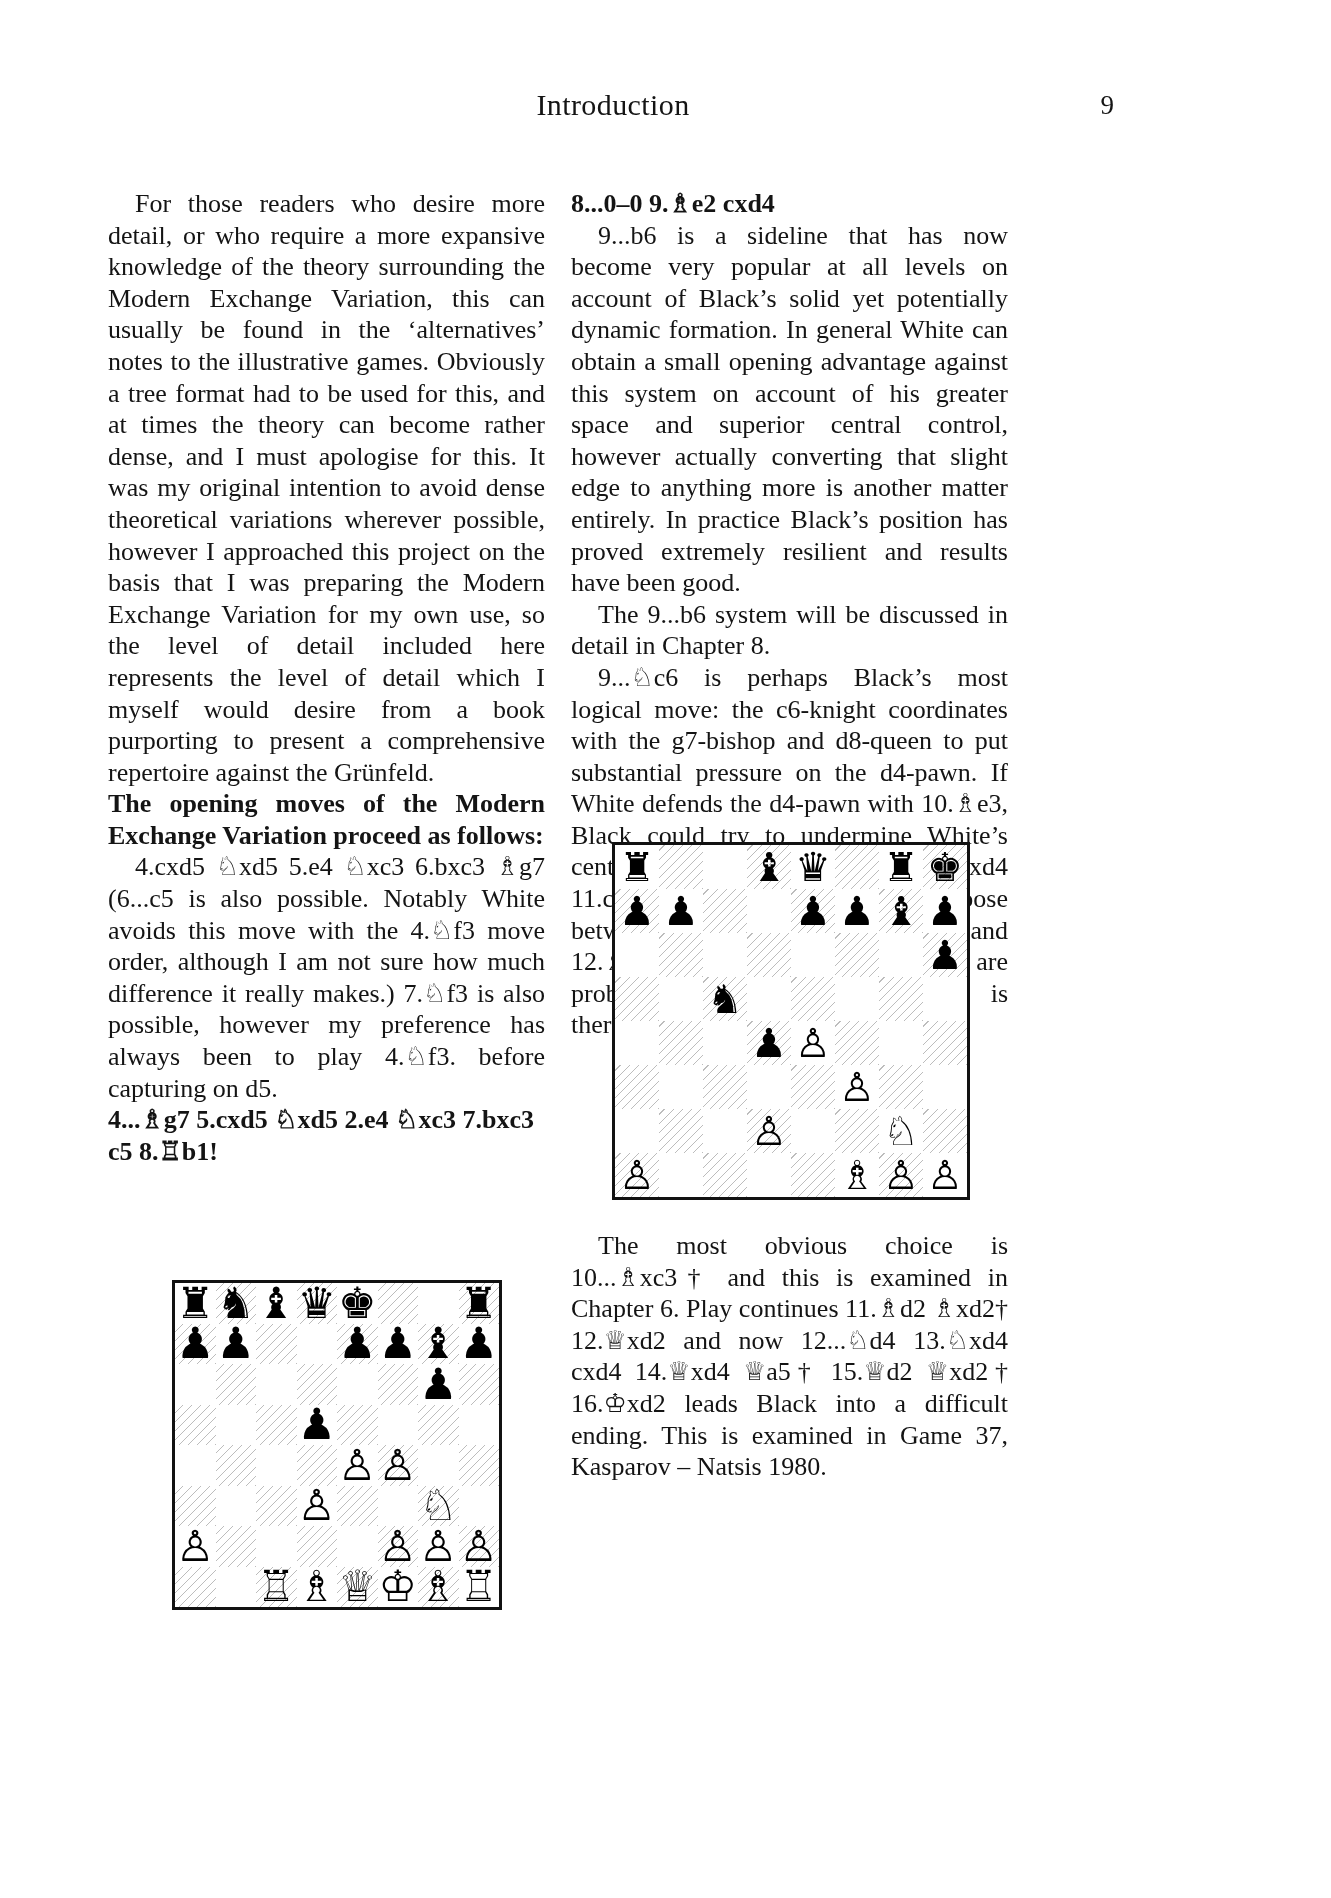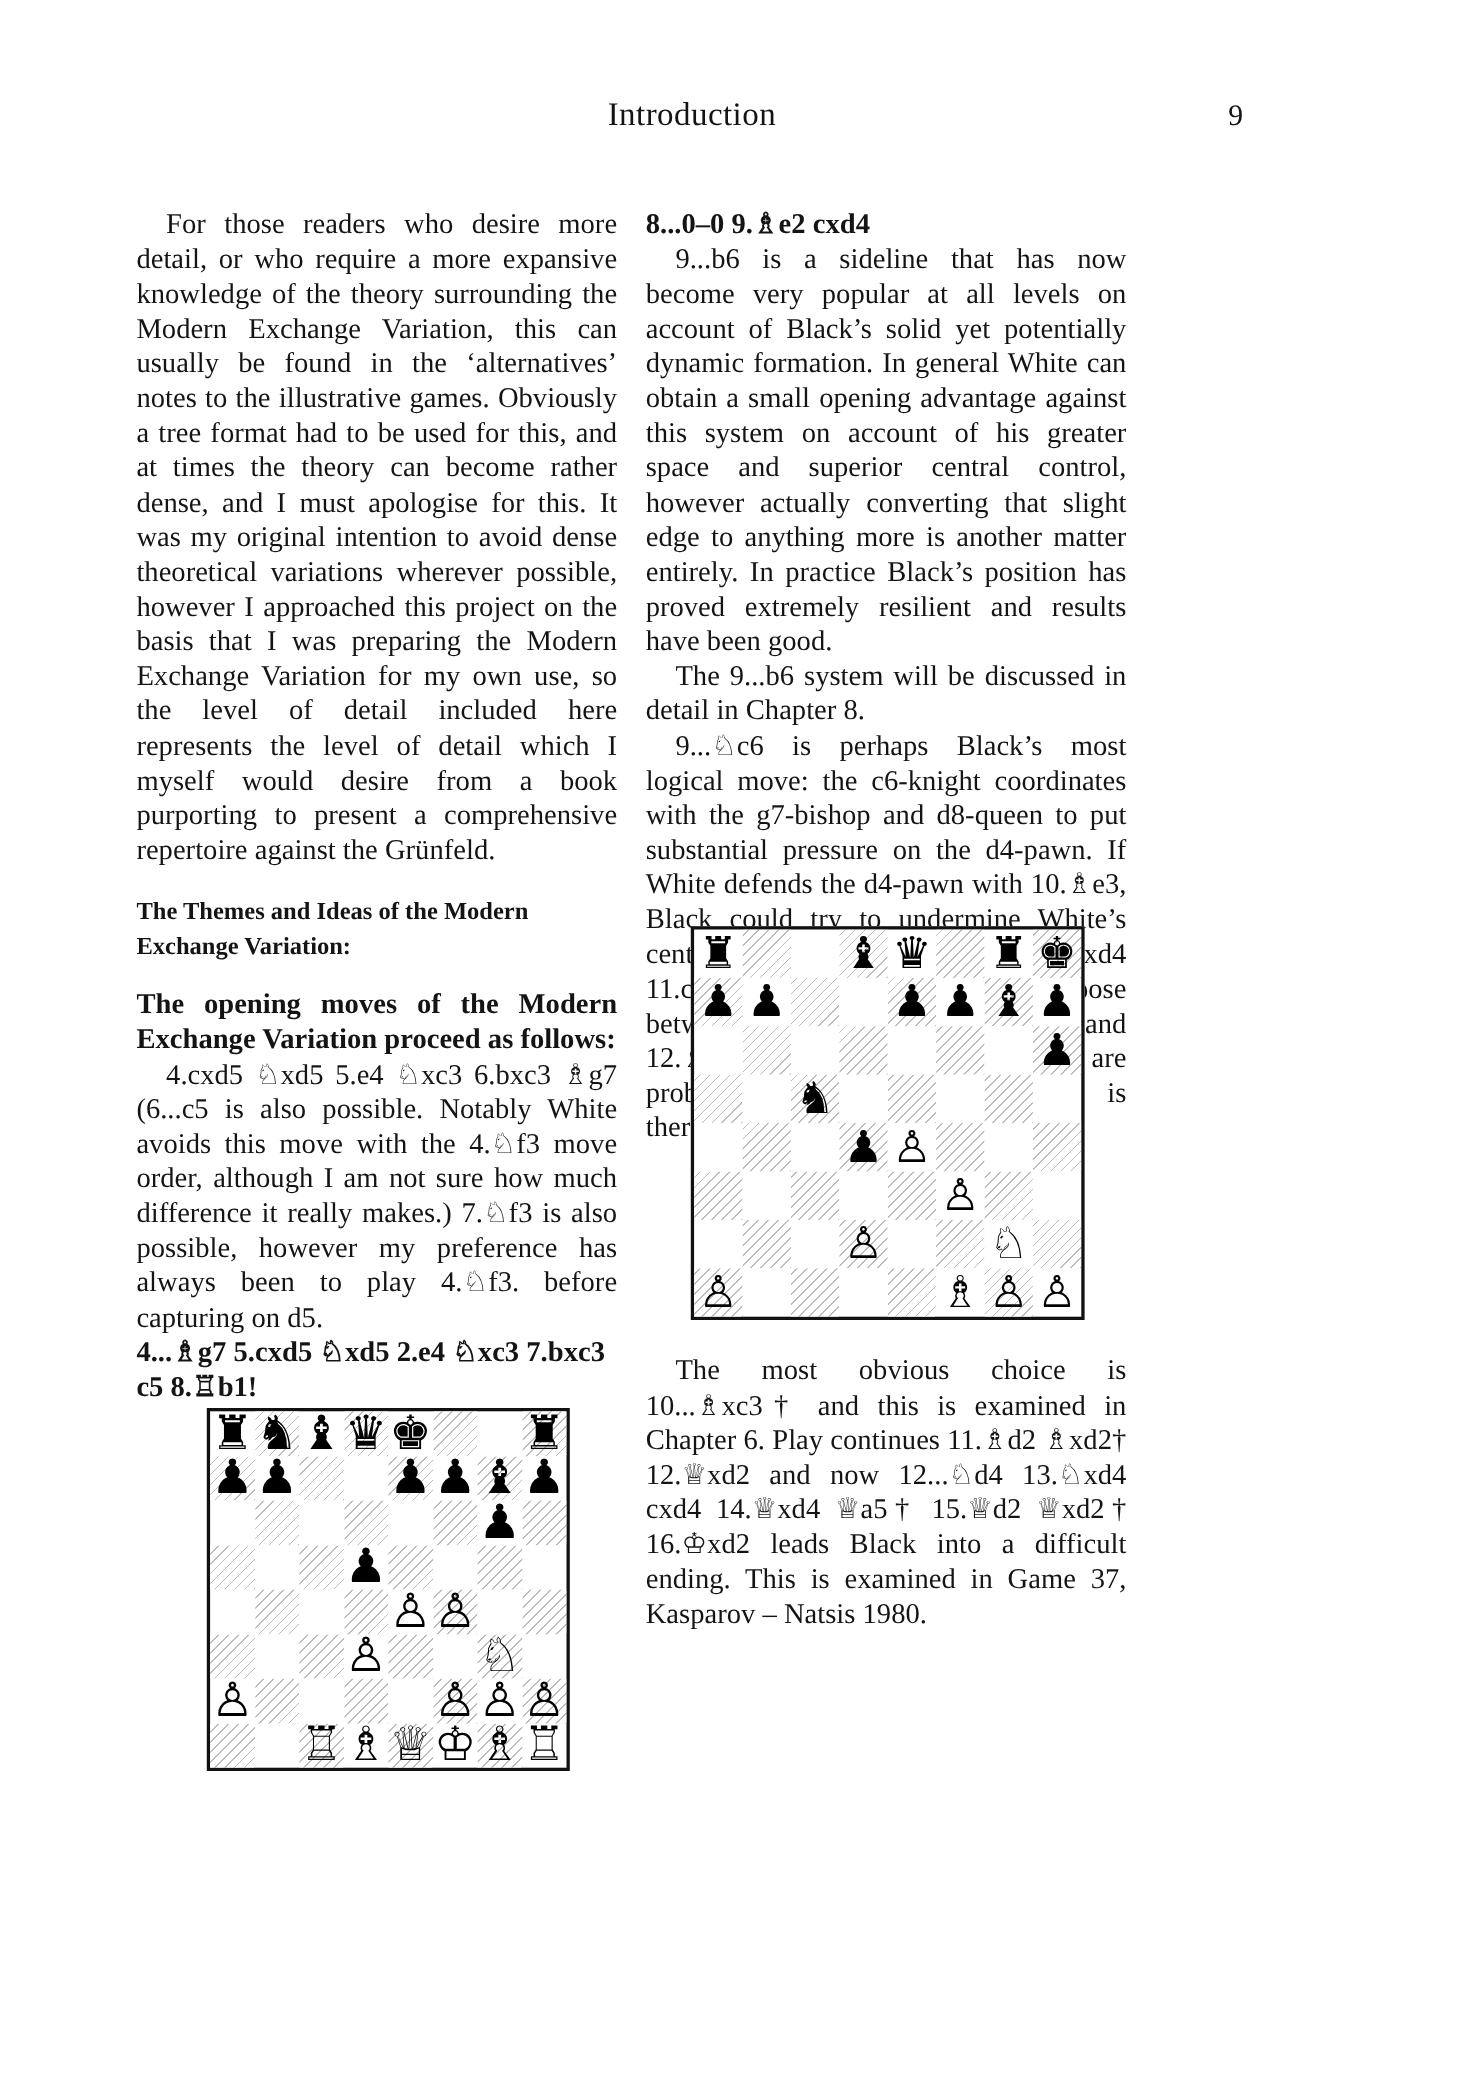--- a/index.html
+++ b/index.html
@@ -10,21 +10,21 @@
   body {
     width: 1331px;
     height: 1898px;
     font-family: "Liberation Serif", "DejaVu Serif", serif;
     color: #141414;
     position: relative;
     overflow: hidden;
   }
   .page {
     position: absolute;
-    left: 16px; top: 0;
+    left: 0; top: 0;
     width: 1186px;
     height: 1898px;
   }
 
   
   .runhead {
     position: absolute;
     left: 108px;
     top: 86px;
     width: 1010px;
@@ -145,21 +145,20 @@
 
 <div class="page">
 
   <div class="runhead">
     <div class="runhead-title">Introduction</div>
     <div class="runhead-folio">9</div>
   </div>
 
   <div class="col col-left">
     <p class="indent">For those readers who desire more detail, or who require a more expansive knowledge of the theory surrounding the Modern Exchange Variation, this can usually be found in the ‘alternatives’ notes to the illustrative games. Obviously a tree format had to be used for this, and at times the theory can become rather dense, and I must apologise for this. It was my original intention to avoid dense theoretical variations wherever possible, however I approached this project on the basis that I was preparing the Modern Exchange Variation for my own use, so the level of detail included here represents the level of detail which I myself would desire from a book purporting to present a comprehensive repertoire against the Grünfeld.</p>
-    <h2 class="subhead">The Themes and Ideas of the Modern Exchange Variation:</h2>
     <p class="noindent">The opening moves of the Modern Exchange Variation proceed as follows:</p>
     <p class="indent">4.cxd5 ♘xd5 5.e4 ♘xc3 6.bxc3 ♗g7 (6...c5 is also possible. Notably White avoids this move with the 4.♘f3 move order, although I am not sure how much difference it really makes.) 7.♘f3 is also possible, however my preference has always been to play 4.♘f3. before capturing on d5.</p>
     <p class="bold">4...♗g7  5.cxd5  ♘xd5  2.e4  ♘xc3  7.bxc3  c5  8.♖b1!</p>
   </div>
 
   <div class="col col-right">
     <p class="bold">8...0–0 9.♗e2 cxd4</p>
     <p class="indent">9...b6 is a sideline that has now become very popular at all levels on account of Black’s solid yet potentially dynamic formation. In general White can obtain a small opening advantage against this system on account of his greater space and superior central control, however actually converting that slight edge to anything more is another matter entirely. In practice Black’s position has proved extremely resilient and results have been good.</p>
     <p class="indent">The 9...b6 system will be discussed in detail in Chapter 8.</p>
     <p class="indent">9...♘c6 is perhaps Black’s most logical move: the c6-knight coordinates with the g7-bishop and d8-queen to put substantial pressure on the d4-pawn. If White defends the d4-pawn with 10.♗e3, Black could try to undermine White’s centre with 10...♗g4, or play 10...cxd4 11.cxd4 ♕a5†, when White must choose between 12.♕d2 ♕xd2 13.♔xd2, and 12.♗d2 ♕xa2, both of which are probably better for Black. White is therefore forced to play 10.d5!.</p>

